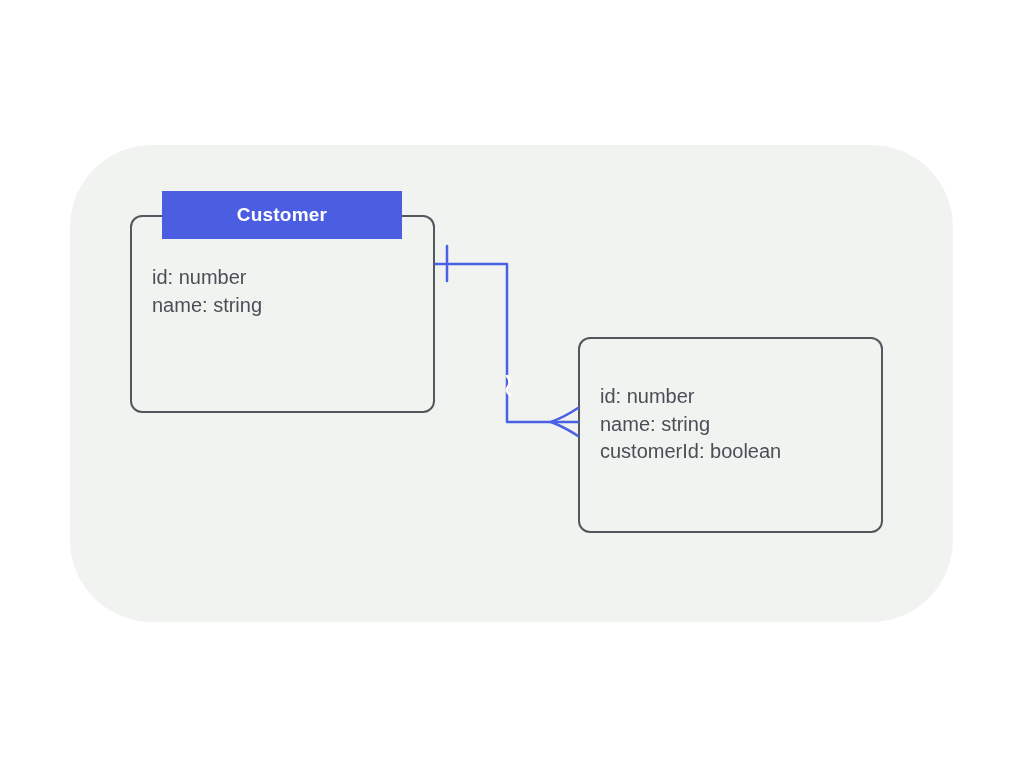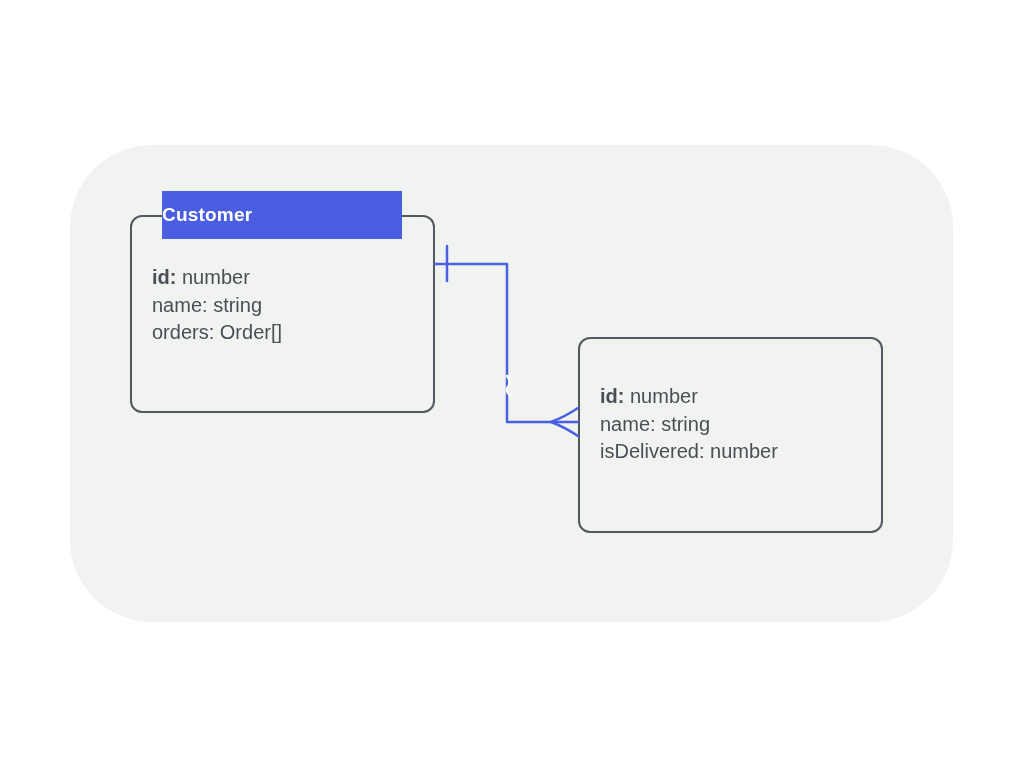--- a/index.html
+++ b/index.html
@@ -29,62 +29,62 @@
     border:2.5px solid var(--border-gray);
     border-radius:12px;
     background:transparent;
     box-sizing:border-box;
   }
   .entity.customer{left:130px;top:215px;width:305px;height:198px;}
   .entity.order{left:578px;top:337px;width:305px;height:196px;}
   .entity-header{
     position:absolute;
     background:var(--header-blue);
+    text-align:center;
     color:var(--title-white);
     font-size:19px;font-weight:bold;
     letter-spacing:.2px;
   }
   .customer .entity-header{left:30px;top:-26px;width:240px;height:48px;line-height:48px;}
   .order .entity-header{left:28px;top:-28px;width:243px;height:49px;line-height:49px;}
   .entity-body{
     position:absolute;left:20px;right:10px;
     color:var(--text-gray);
     font-size:20px;line-height:27.5px;
   }
   .customer .entity-body{top:47px;}
   .order .entity-body{top:44px;}
-  .attr b{font-weight:bold;}
+  .attr b{font-weight:normal;}
   svg.connector{position:absolute;inset:0;pointer-events:none;}
   svg.connector path{fill:none;stroke-linecap:round;stroke-linejoin:round;}
   .rel-line{stroke:var(--connector-blue);stroke-width:2.5;}
   .ink{stroke:#ffffff;stroke-width:2.5;}
 </style>
 </head>
 <body>
 
 <div class="canvas">
 
   <div class="bg-frame"></div>
 
   <div class="entity customer">
     <div class="entity-header">
       <span>Customer</span>
     </div>
     <div class="entity-body">
       <div class="attr"><b>id:</b><span> number</span></div>
       <div class="attr"><b></b><span>name: string</span></div>
-      <div class="attr"><b></b><span>orders: Order[]</span></div>
     </div>
   </div>
 
   <div class="entity order">
     <div class="entity-body">
       <div class="attr"><b>id:</b><span> number</span></div>
       <div class="attr"><b></b><span>name: string</span></div>
-      <div class="attr"><b></b><span>isDelivered: number</span></div>
+      <div class="attr"><b></b><span>customerId: boolean</span></div>
     </div>
   </div>
 
   <svg class="connector" width="1024" height="768" viewBox="0 0 1024 768">
     <path class="rel-line" d="M435 264 H507 V422 H578"></path>
     <path class="rel-line" d="M447 246 V281"></path>
     <path class="rel-line" d="M551 422 C559 419 569 414 578 408 M551 422 C559 425 569 430 578 436"></path>
     <path class="ink" d="M507 376 c4 4 3 8 1 11 c-2 3 -1 6 2 8"></path>
   </svg>
 

